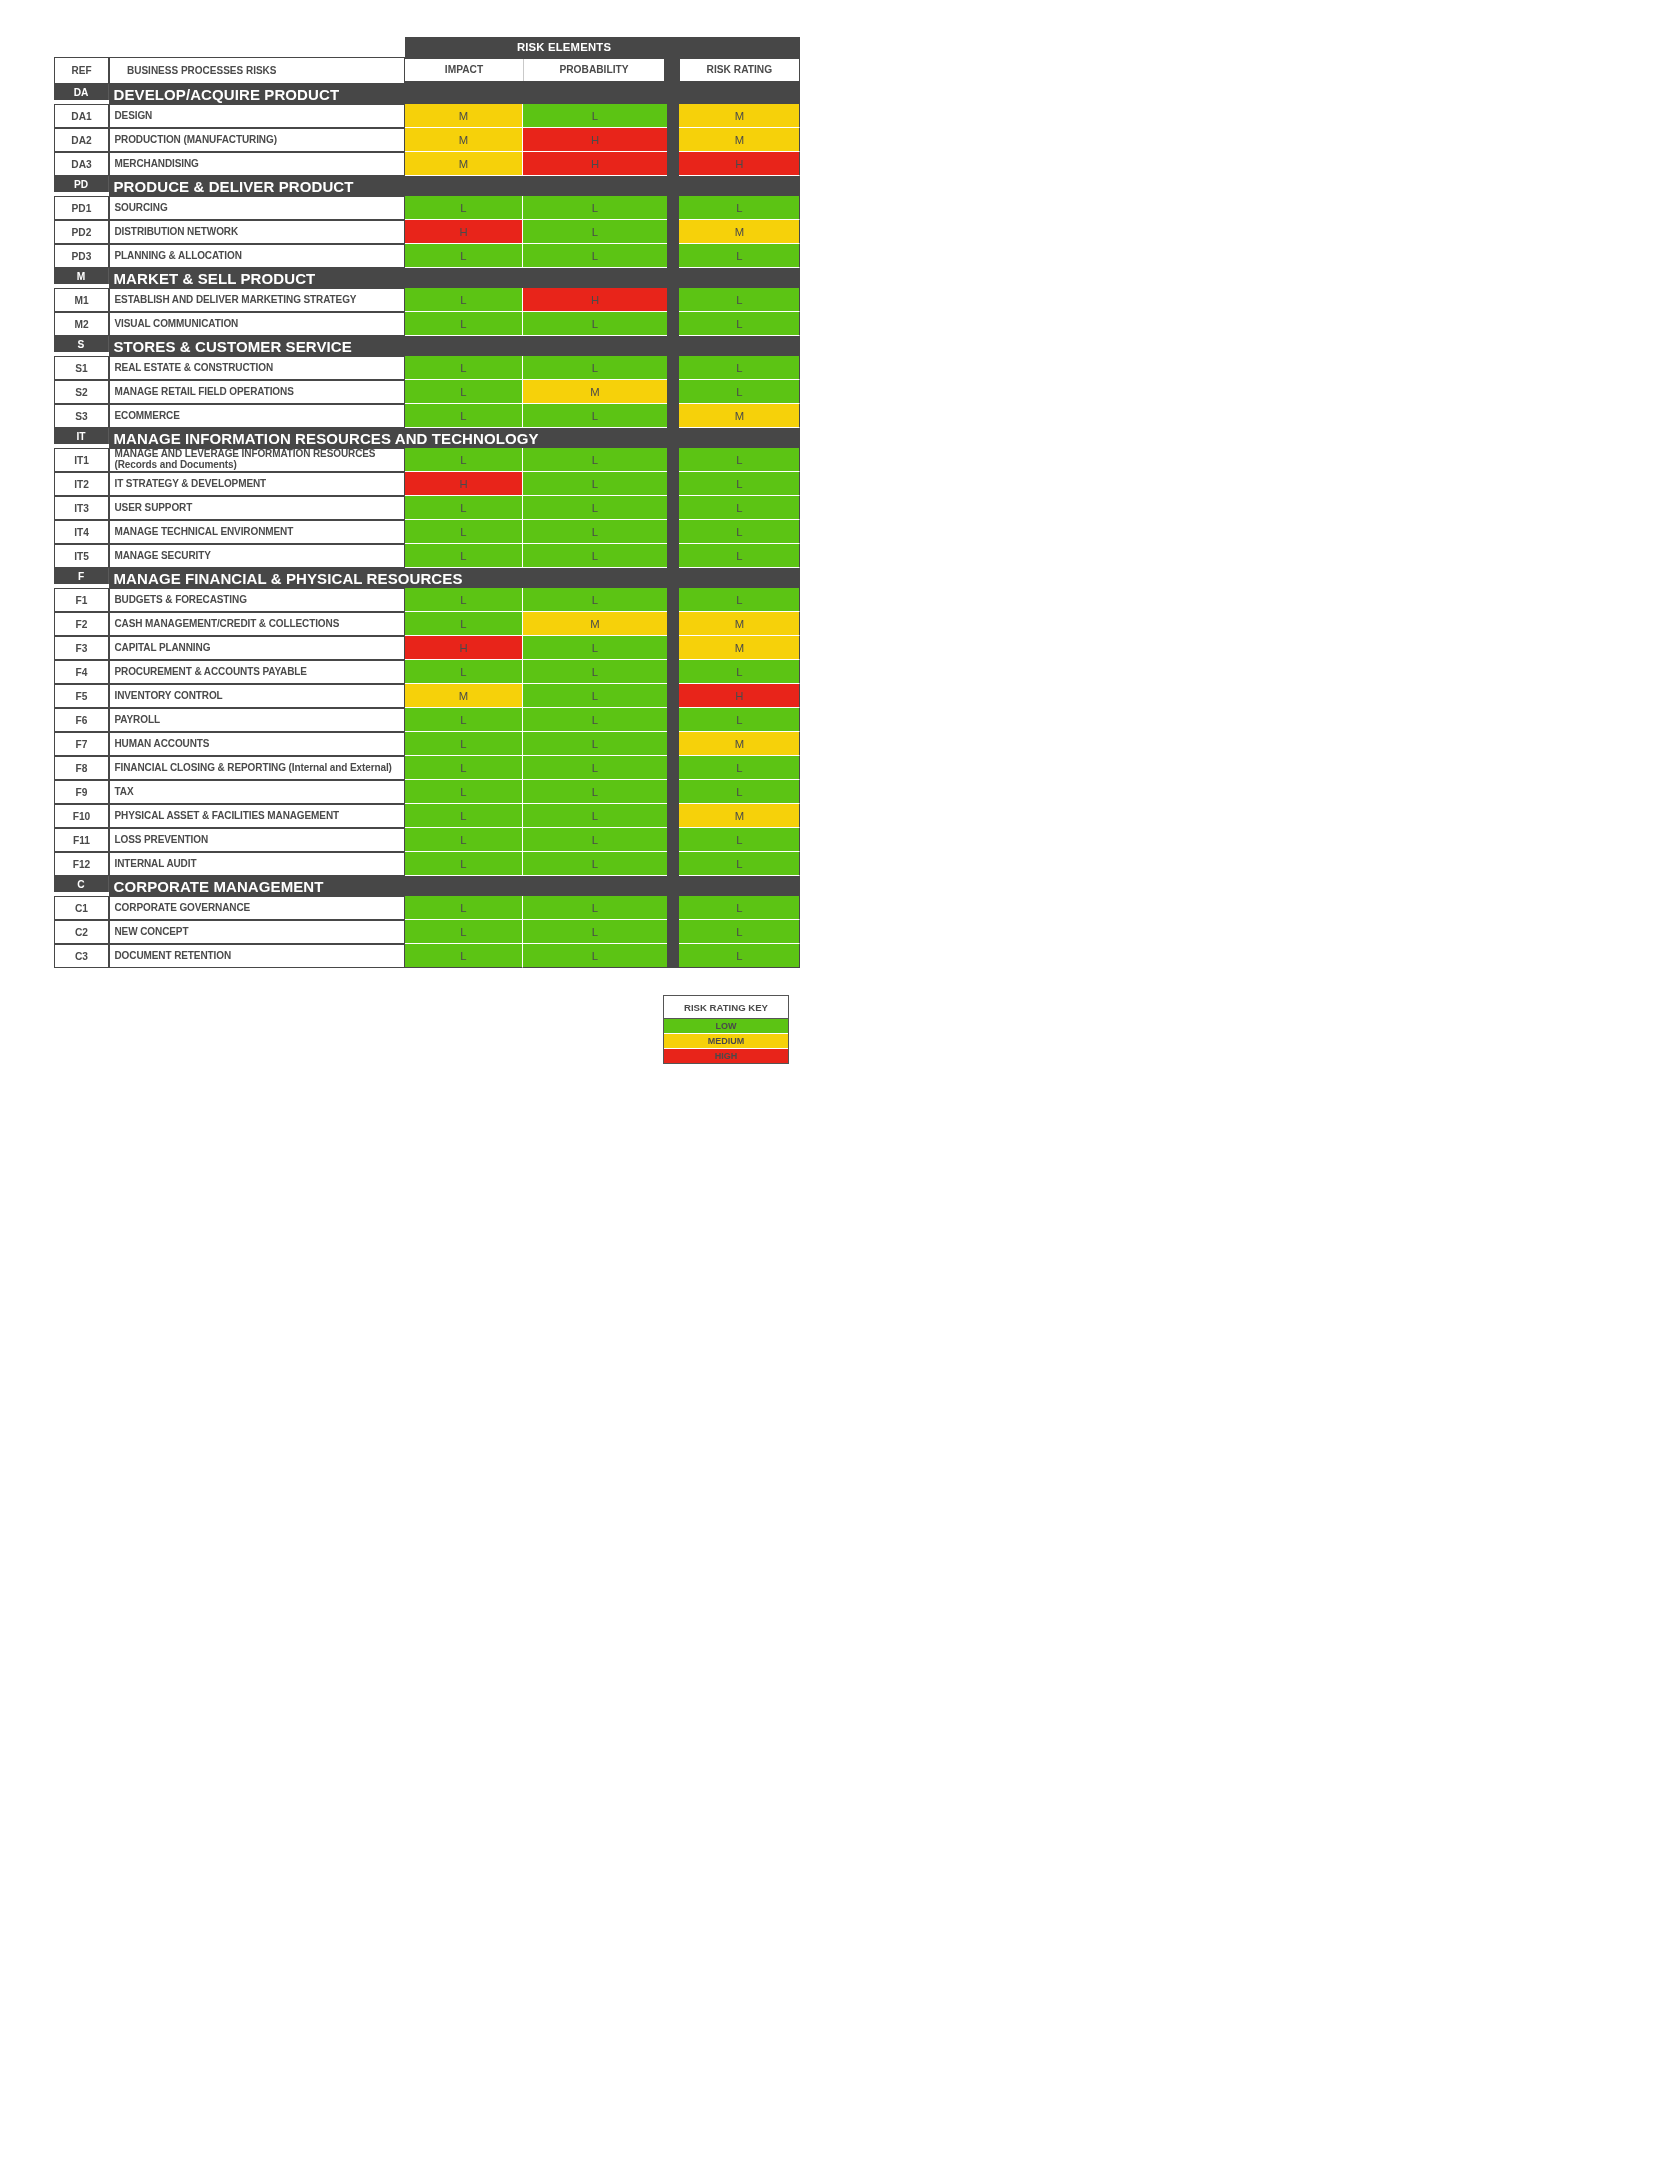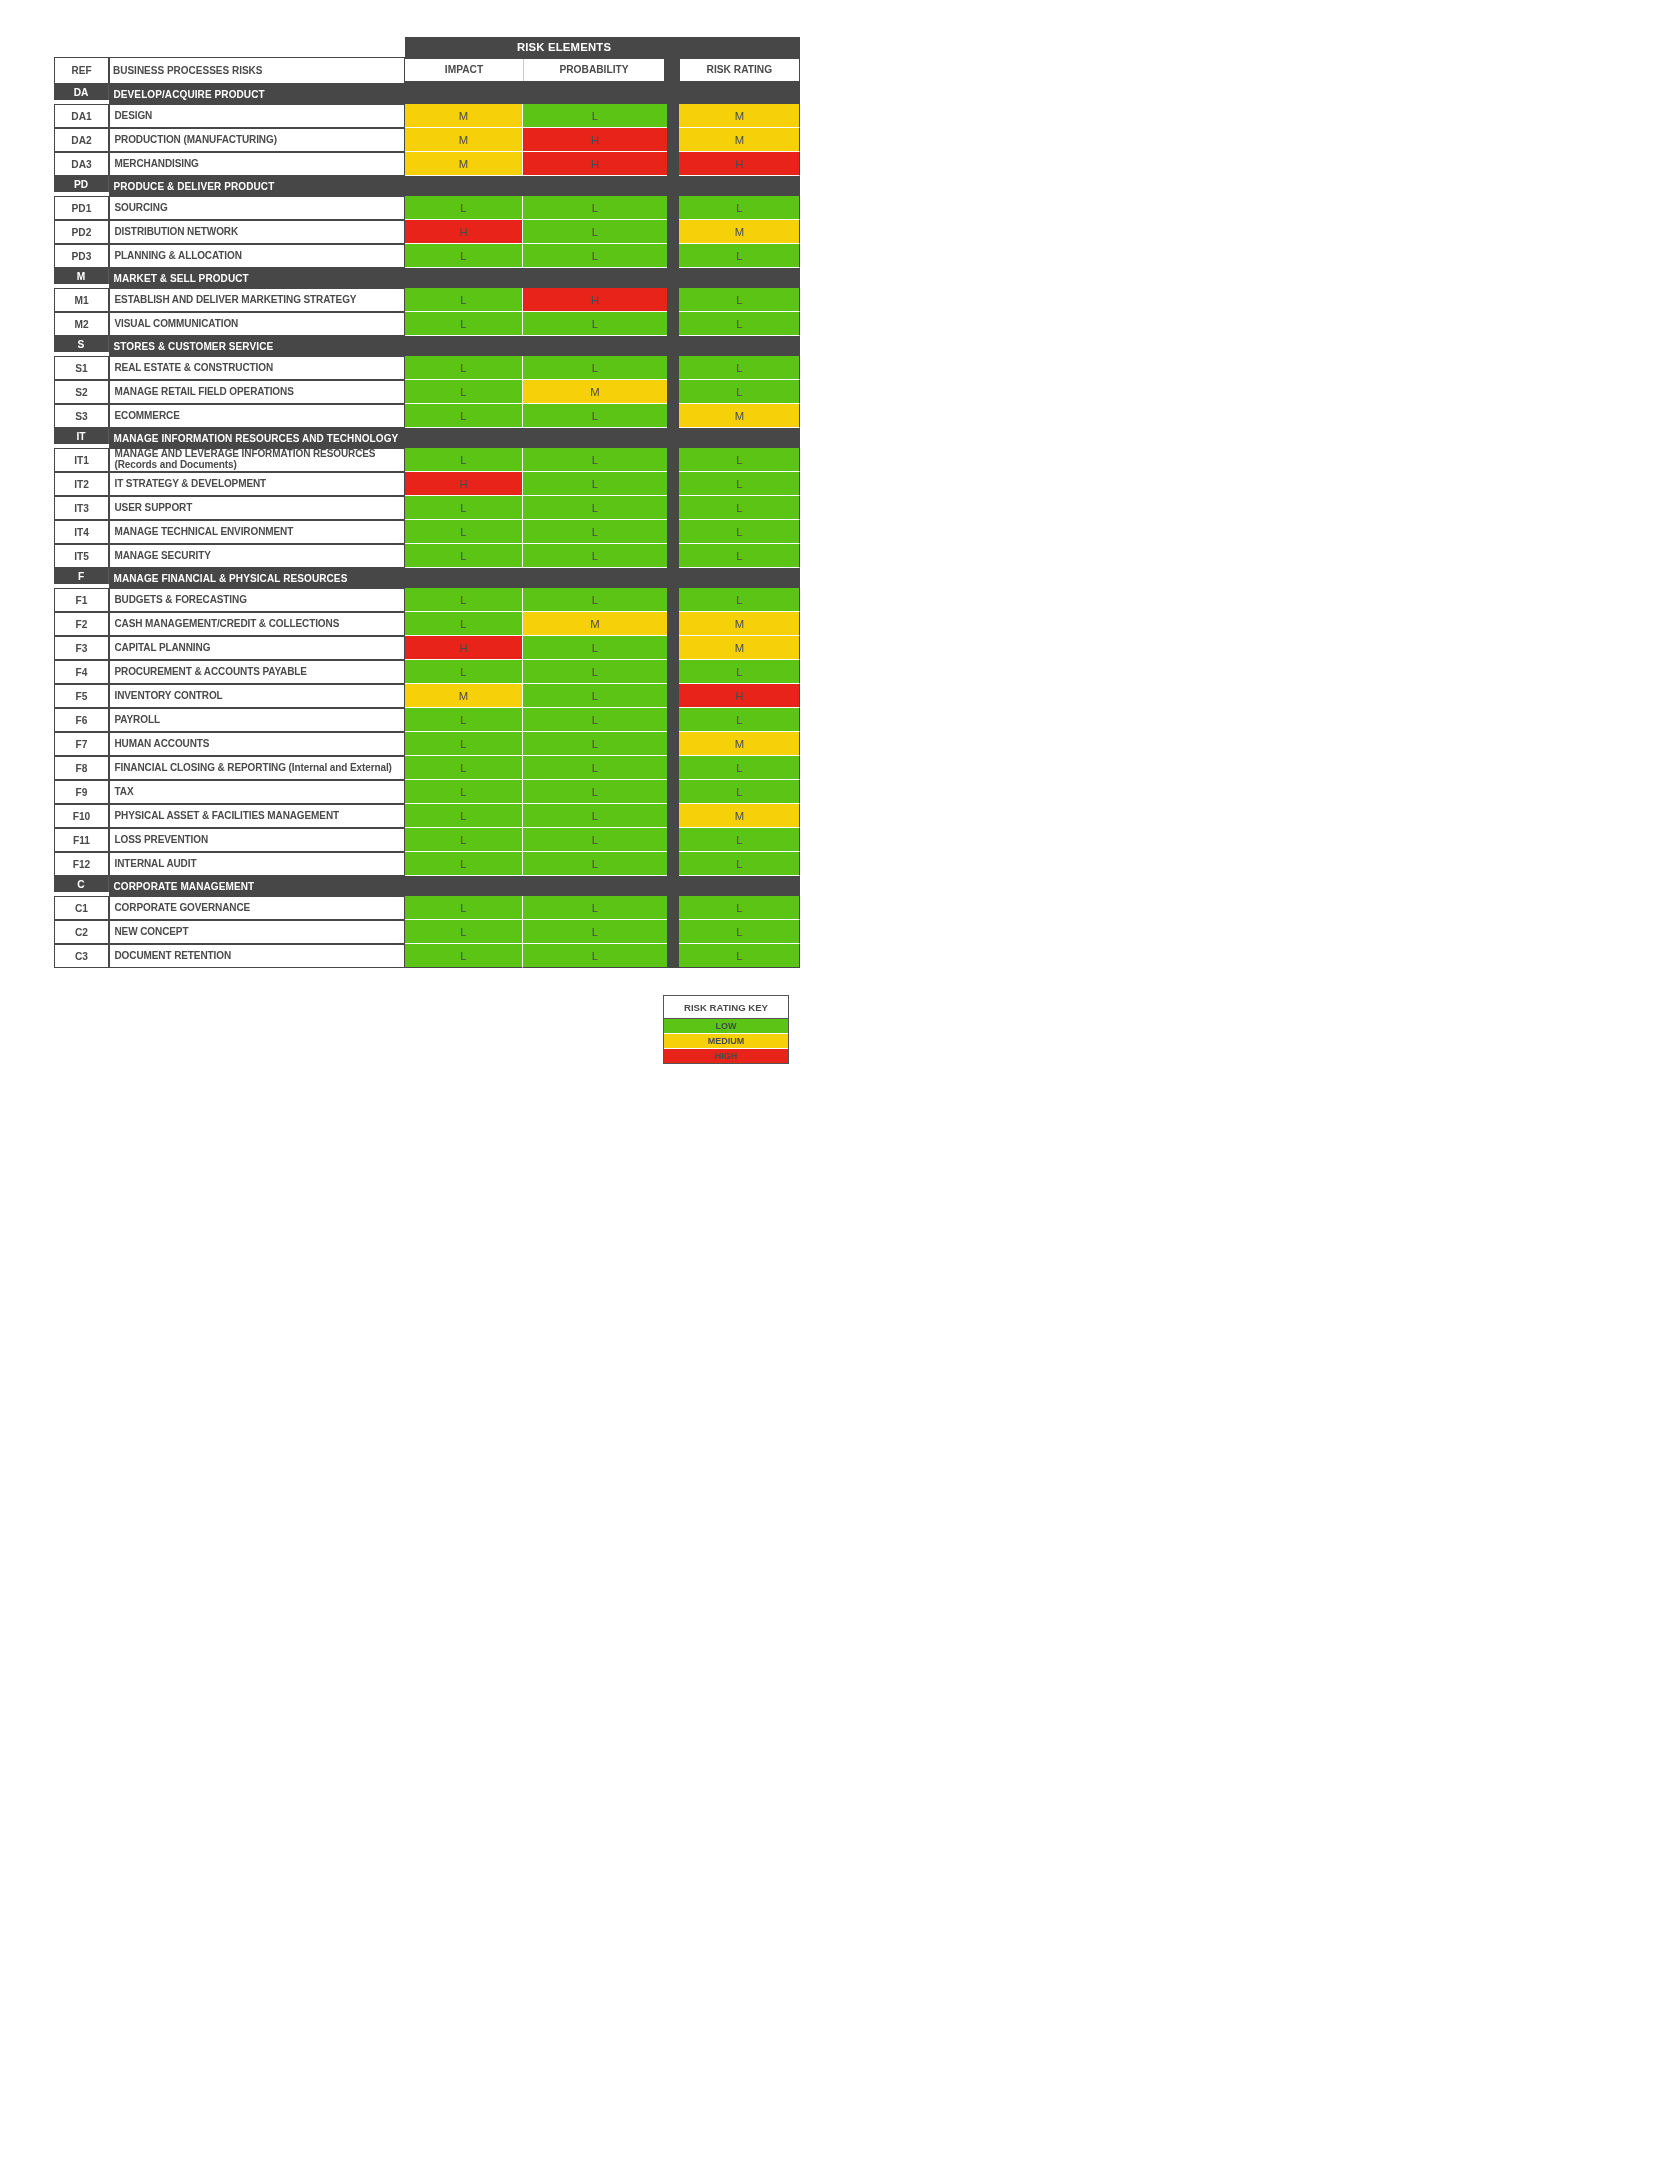--- a/index.html
+++ b/index.html
@@ -25,40 +25,40 @@
     position:absolute;left:0;top:0;width:262px;height:100%;
     display:flex;align-items:center;justify-content:center;
     color:#fff;font-weight:bold;font-size:11.3px;letter-spacing:0.2px;padding-left:28px;
   }
   
   .hdr-label{
     background:#fff;border:1.1px solid var(--dark);box-sizing:border-box;height:27px;
     display:flex;align-items:center;font-weight:bold;font-size:10px;color:var(--text);
   }
   .hdr-ref{grid-column:1;justify-content:center;}
-  .hdr-name{grid-column:2;padding-left:3px;}
+  .hdr-name{grid-column:2;padding-left:17px;}
   .hdr-right{grid-column:3/5;background:var(--dark);height:27px;box-sizing:border-box;
     padding:2.3px 0 3.4px 0;display:flex;}
   .hdr-white{
     background:#fff;display:flex;align-items:center;justify-content:center;
     font-weight:bold;font-size:10.2px;color:var(--text);
   }
   .hdr-impact{width:118px;}
   .hdr-prob{width:140px;border-left:0.6px solid #c9c9c9;}
   .hdr-gap{grid-column:5;background:var(--dark);height:27px;}
   .hdr-rating{grid-column:6;background:var(--dark);height:27px;box-sizing:border-box;
     padding:2.3px 1.7px 3.4px 0.6px;}
   .hdr-rating .hdr-white{width:100%;height:100%;}
   
   .sec-code{
     grid-column:1;height:16px;background:var(--dark);color:#fff;font-weight:bold;font-size:10.2px;
     display:flex;align-items:center;justify-content:center;border-right:0.6px solid #5a5a5a;
   }
   .sec-title{
-    grid-column:2/7;height:20px;background:var(--dark);color:#fff;font-weight:bold;font-size:10px;
+    grid-column:2/7;height:20px;background:var(--dark);color:#fff;font-weight:bold;font-size:15px;
     display:flex;align-items:center;padding-left:4.5px;letter-spacing:0.1px;
   }
   
   .ref-cell{
     grid-column:1;height:24px;background:#fff;border:1.1px solid var(--dark);box-sizing:border-box;
     display:flex;align-items:center;justify-content:center;
     font-weight:bold;font-size:10.2px;color:var(--text);
   }
   .name-cell{
     grid-column:2;height:24px;background:#fff;border:1.1px solid var(--dark);box-sizing:border-box;

